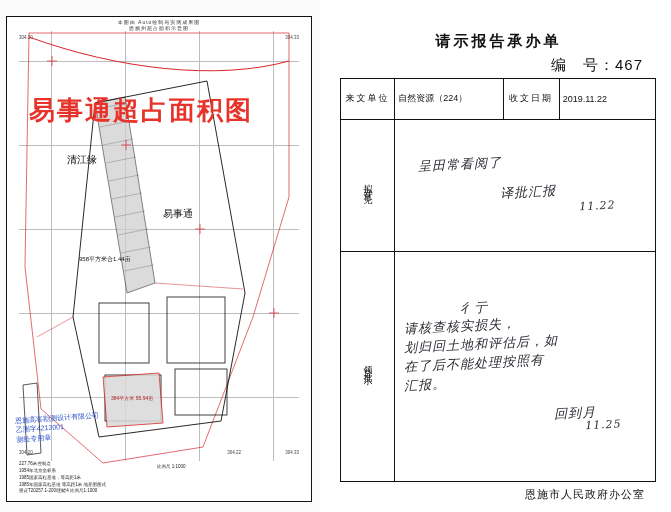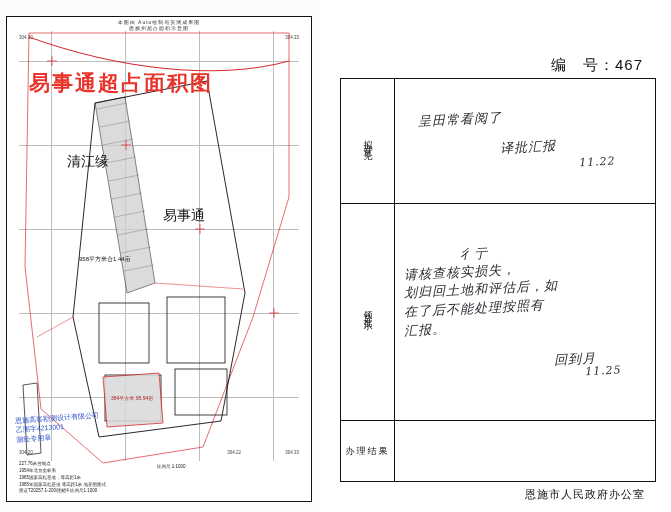--- a/index.html
+++ b/index.html
@@ -31,28 +31,28 @@
     position:absolute;top:8px;left:0;width:100%;
     text-align:center;font-size:5px;color:#333;letter-spacing:1px;
   }
   .grid-line{position:absolute;background:#bdbdbd;}
   .grid-v{width:1px;top:14px;bottom:40px;}
   .grid-h{height:1px;left:12px;right:12px;}
   .corner-lab{position:absolute;font-size:4.5px;color:#444;}
 
   
   .big-red{
-    position:absolute;left:22px;top:52px;
-    font-size:21px;font-weight:bold;color:#e8332a;
+    position:absolute;left:22px;top:76px;
+    font-size:26px;font-weight:bold;color:#e8332a;
     letter-spacing:2px;
     font-family:Liberation Sans, sans-serif;
     white-space:nowrap;
   }
 
-  .parcel-label{position:absolute;font-size:14px;color:#111;}
+  .parcel-label{position:absolute;font-size:10px;color:#111;}
   .small-note{position:absolute;font-size:6px;color:#111;}
   .tiny-note{position:absolute;font-size:4.5px;color:#222;line-height:1.5;}
 
   
   .seal{
     position:absolute;left:10px;top:396px;width:92px;height:66px;
     border:0;color:#1f46c8;
     font-size:7px;line-height:1.35;
     transform:rotate(-4deg);
     opacity:.92;
@@ -220,33 +220,40 @@
         <div>1985年国家高程基准 等高距1米 地形图图式</div>
         <div>恩证T20257.1-200/图幅4 比例尺1:1000</div>
       </div>
       <div class="tiny-note" style="left:150px;bottom:30px;">比例尺 1:1000</div>
       <div class="tiny-note" style="right:14px;bottom:20px;"></div>
     </div>
   </div>
 
   <div class="form-pane">
 
+    <div class="form-title">请示报告承办单</div>
 
     <div class="num-row">
       <span>编　号：</span><span class="num-val">467</span>
     </div>
 
     <table class="tbl">
       <colgroup>
         <col style="width:54px">
           <col style="width:108px">
           <col style="width:56px">
           <col style="width:96px">
       </colgroup>
       <tbody>
+          <tr>
+        <td class="lab h-receipt">来文单位</td>
+        <td class="cellv">自然资源（224）</td>
+        <td class="lab">收文日期</td>
+        <td class="cellv">2019.11.22</td>
+      </tr>
       <tr>
         <td class="lab-v h-opinion">
           <span class="lab-vert">拟办意见</span>
         </td>
         <td colspan="3">
           <div class="hw-block">
             <span class="hw hw-2" style="margin-left:14px;">呈田常看阅了</span>
             <span class="hw hw-2" style="margin-left:96px;margin-top:10px;">译批汇报</span>
             <span class="hw hw-sig" style="margin-top:4px;margin-right:30px;">11.22</span>
           </div>
@@ -261,23 +268,19 @@
             <span class="hw hw-2" style="margin-left:56px;">彳亍</span>
             <span class="hw hw-2">请核查核实损失，</span>
             <span class="hw hw-2">划归回土地和评估后，如</span>
             <span class="hw hw-2">在了后不能处理按照有</span>
             <span class="hw hw-2">汇报。</span>
             <span class="hw hw-2" style="margin-top:14px;margin-left:150px;">回到月</span>
             <span class="hw hw-sig" style="margin-right:24px;">11.25</span>
           </div>
         </td>
       </tr>
-      <tr>
-        <td class="lab h-result">办理结果</td>
-        <td colspan="3"></td>
-      </tr>
     </tbody>
       </table>
 
     <div class="footer-office">恩施市人民政府办公室</div>
   </div>
 
 </div>
 
 </body></html>

